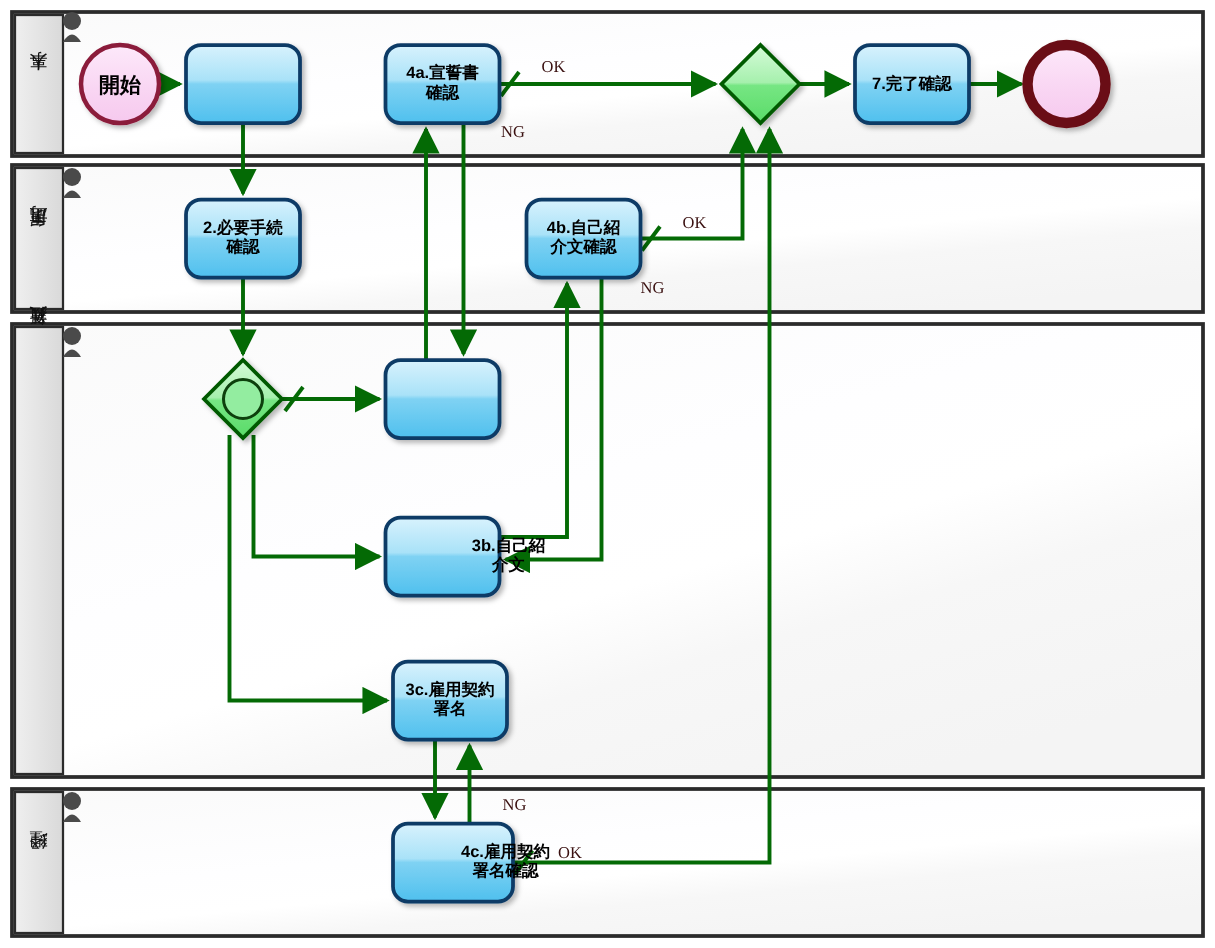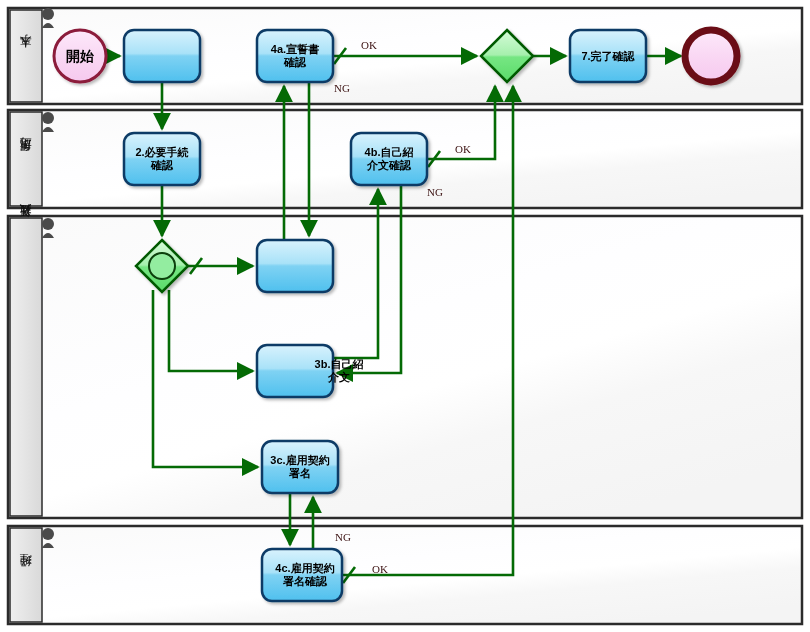--- a/index.html
+++ b/index.html
@@ -216,21 +216,21 @@
 確認</div>
 <div class="node-label task-label" style="left:570px;top:30px;width:76px;height:52px;">7.完了確認</div>
 <div class="node-label task-label" style="left:124px;top:133px;width:76px;height:52px;">2.必要手続
 確認</div>
 <div class="node-label task-label" style="left:351px;top:133px;width:76px;height:52px;">4b.自己紹
 介文確認</div>
 <div class="node-label task-label" style="left:257px;top:345px;width:76px;height:52px;margin-left:44px;">3b.自己紹
 介文</div>
 <div class="node-label task-label" style="left:260px;top:441px;width:80px;height:52px;">3c.雇用契約
 署名</div>
-<div class="node-label task-label" style="left:244px;top:549px;width:84px;height:52px;padding-left:19px;">4c.雇用契約
+<div class="node-label task-label" style="left:276px;top:549px;width:84px;height:52px;padding-left:19px;">4c.雇用契約
 署名確認</div>
 
 <div class="edge-label" style="left:341px;top:39px;">OK</div>
 <div class="edge-label" style="left:314px;top:82px;">NG</div>
 <div class="edge-label" style="left:435px;top:143px;">OK</div>
 <div class="edge-label" style="left:407px;top:186px;">NG</div>
 <div class="edge-label" style="left:315px;top:531px;">NG</div>
 <div class="edge-label" style="left:352px;top:563px;">OK</div>
 
 </div>

